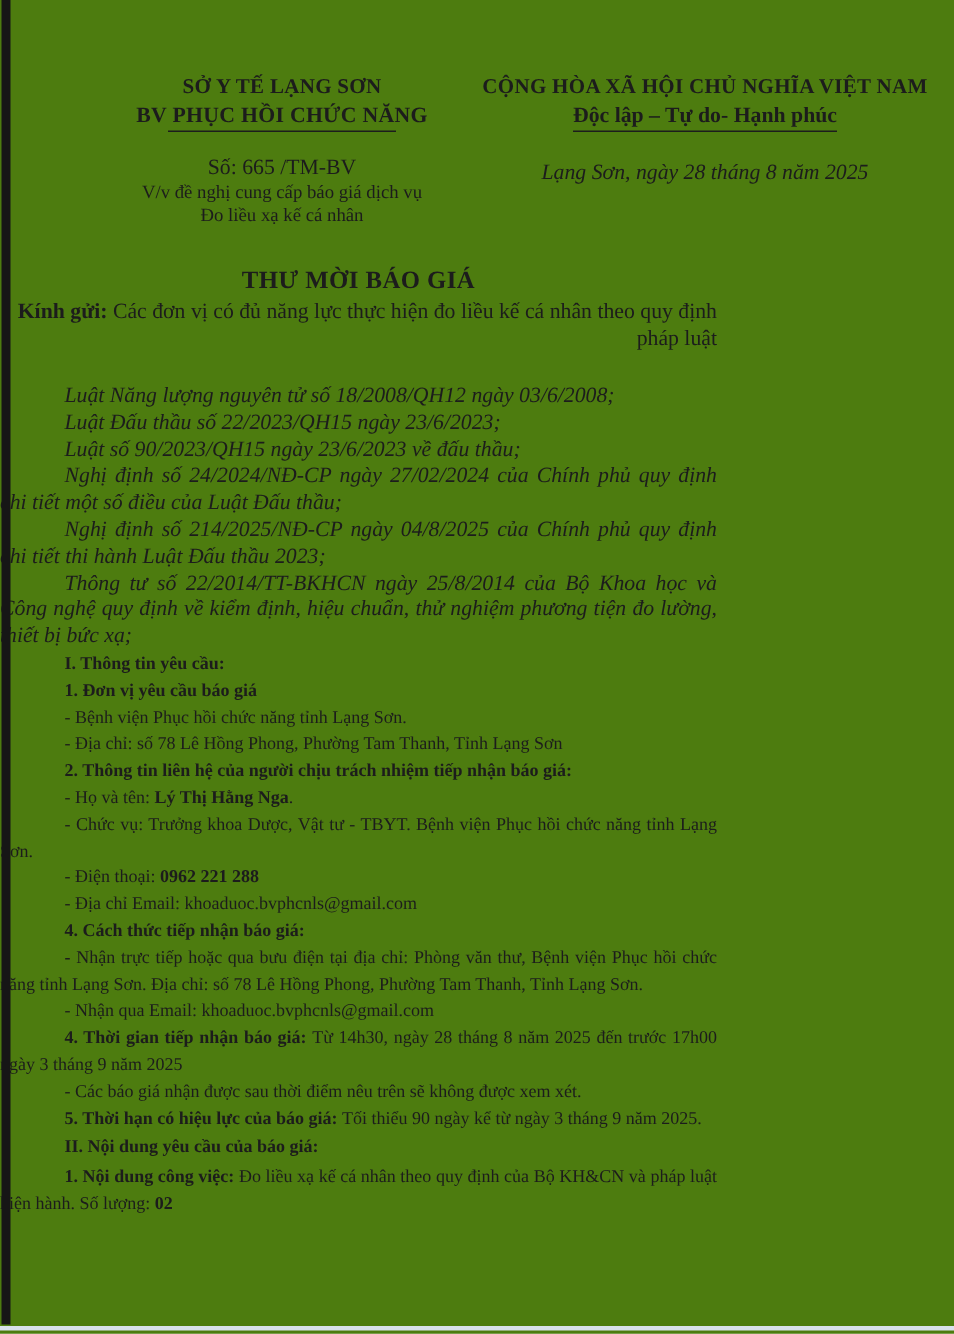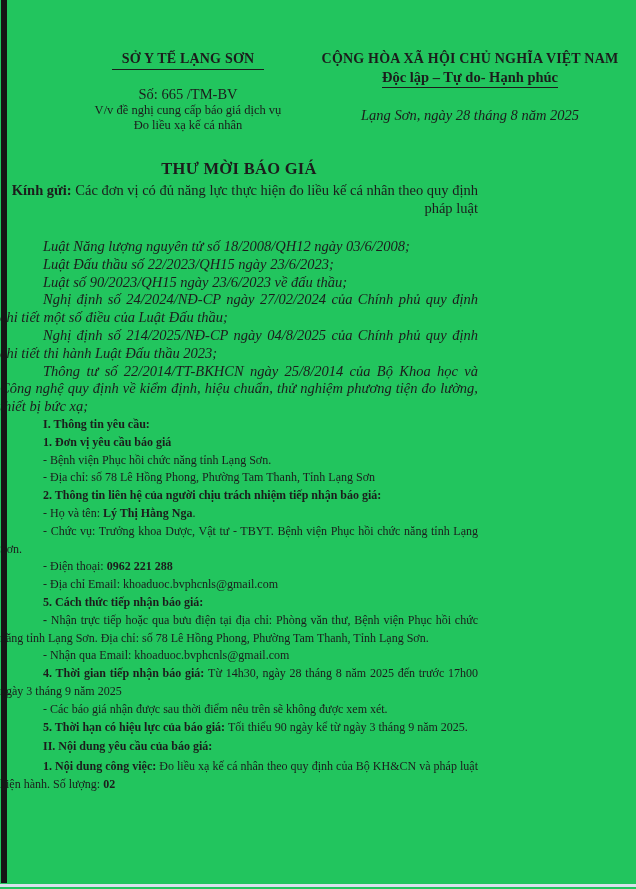--- a/index.html
+++ b/index.html
@@ -1,20 +1,20 @@
 <!DOCTYPE html>
 <html><head>
 <meta charset="utf-8">
 <style>
   html,body{margin:0;padding:0;}
   body{
     width:636px;height:889px;background:#ffffff;position:relative;overflow:hidden;
     font-family:"Liberation Serif","DejaVu Serif",serif;color:#1c1c1c;
   }
-  .page{position:absolute;inset:0;background:#22c55e;}
+  .page{position:absolute;inset:0;background:#4d7c0f;}
   .edge-left{position:absolute;left:1px;top:0;width:6px;height:883px;background:#161616;}
   .edge-bottom{position:absolute;left:0;bottom:2px;width:636px;height:3px;background:#d9e1ec;}
 
   .header{display:flex;padding-top:50px;}
   .h-left{width:256px;margin-left:60px;text-align:center;}
   .h-right{width:304px;margin-left:auto;margin-right:14px;text-align:center;}
   .h-line1{font-weight:bold;font-size:14px;line-height:18px;letter-spacing:.2px;}
   .h-line2{font-weight:bold;font-size:14.5px;line-height:18px;letter-spacing:.2px;}
   .issuer-underline{width:152px;border-top:1.6px solid #1c1c1c;margin:1px auto 0;height:0;}
   .motto{display:inline-block;font-weight:bold;font-size:14.5px;line-height:18px;
@@ -36,20 +36,21 @@
 </head>
 <body>
 
 <div class="page">
   <div class="edge-left"></div>
   <div class="edge-bottom"></div>
 
   <div class="header">
     <div class="h-left">
       <div class="h-line1">SỞ Y TẾ LẠNG SƠN</div>
+      <div class="h-line2">BV PHỤC HỒI CHỨC NĂNG</div>
       <div class="issuer-underline"></div>
       <div class="doc-number">Số: 665  /TM-BV</div>
       <div class="subject">V/v đề nghị cung cấp báo giá dịch vụ</div>
       <div class="subject">Đo liều xạ kế cá nhân</div>
     </div>
     <div class="h-right">
       <div class="h-line1">CỘNG HÒA XÃ HỘI CHỦ NGHĨA VIỆT NAM</div>
       <div><span class="motto">Độc lập – Tự do- Hạnh phúc</span></div>
       <div class="date-line">Lạng Sơn, ngày 28 tháng 8 năm 2025</div>
     </div>
@@ -71,21 +72,21 @@
     <div class="bodytext">
       <p class="b">I. Thông tin yêu cầu:</p>
       <p class="b">1. Đơn vị yêu cầu báo giá</p>
       <p>- Bệnh viện Phục hồi chức năng tỉnh Lạng Sơn.</p>
       <p>- Địa chỉ: số 78 Lê Hồng Phong, Phường Tam Thanh, Tỉnh Lạng Sơn</p>
       <p class="b">2. Thông tin liên hệ của người chịu trách nhiệm tiếp nhận báo giá:</p>
       <p><span>- Họ và tên: </span><span class="b">Lý Thị Hằng Nga</span><span>.</span></p>
       <p>- Chức vụ: Trưởng khoa Dược, Vật tư - TBYT. Bệnh viện Phục hồi chức năng tỉnh Lạng Sơn.</p>
       <p><span>- Điện thoại: </span><span class="b">0962 221 288</span></p>
       <p>- Địa chỉ Email: khoaduoc.bvphcnls@gmail.com</p>
-      <p class="b">5. Cách thức tiếp nhận báo giá:</p>
+      <p class="b">4. Cách thức tiếp nhận báo giá:</p>
       <p><span class="b">- </span><span>Nhận trực tiếp hoặc qua bưu điện tại địa chỉ: Phòng văn thư, Bệnh viện Phục hồi chức năng tỉnh Lạng Sơn. Địa chỉ: số 78 Lê Hồng Phong, Phường Tam Thanh, Tỉnh Lạng Sơn.</span></p>
       <p>- Nhận qua Email: khoaduoc.bvphcnls@gmail.com</p>
       <p><span class="b">4. Thời gian tiếp nhận báo giá: </span><span>Từ 14h30, ngày 28 tháng 8 năm 2025 đến trước 17h00 ngày  3 tháng 9 năm 2025</span></p>
       <p>- Các báo giá nhận được sau thời điểm nêu trên sẽ không được xem xét.</p>
       <p><span class="b">5. Thời hạn có hiệu lực của báo giá: </span><span>Tối thiểu 90 ngày kể từ ngày 3 tháng 9 năm 2025.</span></p>
       <p class="b sp">II. Nội dung yêu cầu của báo giá:</p>
       <p class="sp"><span class="b">1. Nội dung công việc: </span><span>Đo liều xạ kế cá nhân theo quy định của Bộ KH&amp;CN và pháp luật hiện hành. Số lượng: </span><span class="b">02</span></p>
     </div>
   </div>
 </div>

